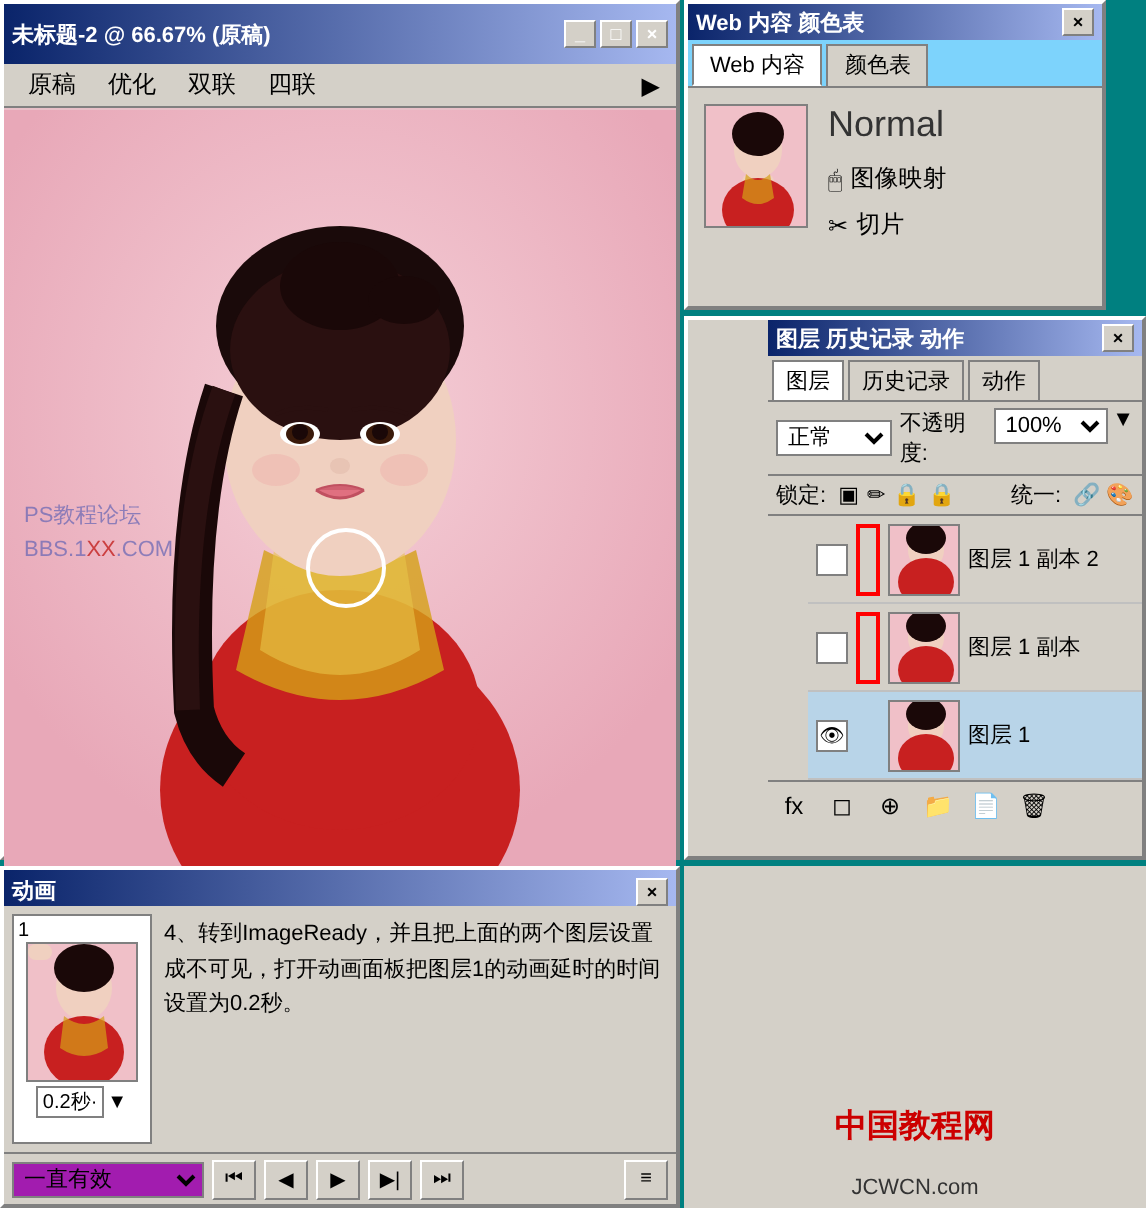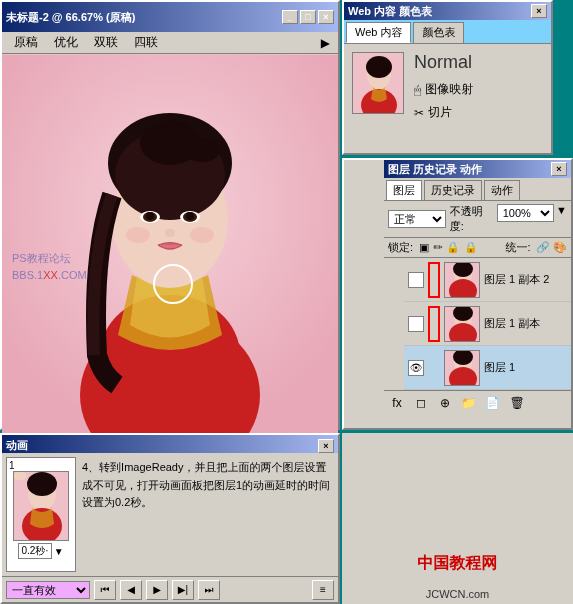--- a/index.html
+++ b/index.html
@@ -403,23 +403,23 @@
     }
     .anim-bottom {
       height: 26px;
       display: flex;
       align-items: center;
       padding: 2px 4px;
       gap: 4px;
       border-top: 1px solid #808080;
     }
     .anim-select {
-      width: 84px;
-      font-size: 11px;
-      background: #f0abfc;
+      width: 96px;
+      font-size: 11px;
+      background: #a21caf;
       border: 1px solid #808080;
       padding: 1px;
     }
     .anim-ctrl-btn {
       width: 22px;
       height: 20px;
       background: #d4d0c8;
       border: 1px solid #ffffff;
       border-bottom-color: #808080;
       border-right-color: #808080;

